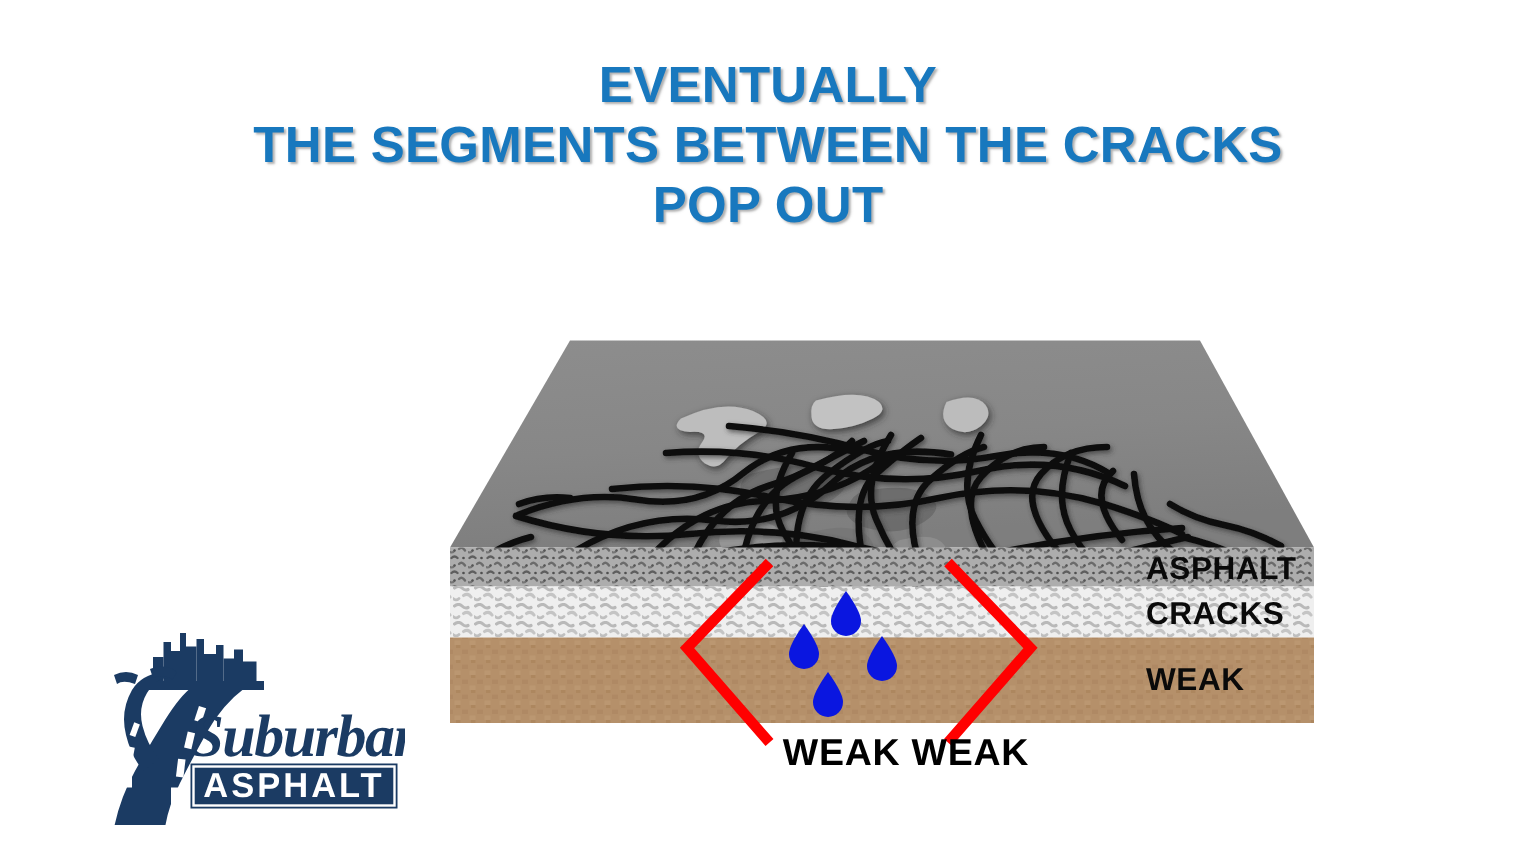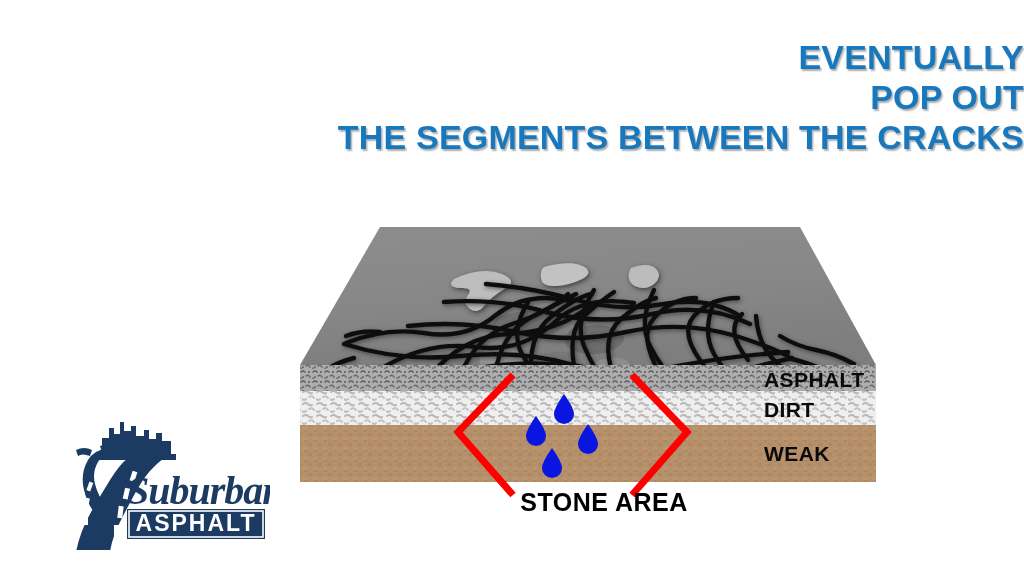--- a/index.html
+++ b/index.html
@@ -21,21 +21,21 @@
     height: 576px;
     background: #ffffff;
   }
 
   
   .title-block {
     position: absolute;
     left: 0;
     top: 38px;
     width: 1024px;
-    text-align: right;
+    text-align: center;
     line-height: 1.17;
   }
   .title-line {
     font-family: "Liberation Sans", sans-serif;
     font-weight: bold;
     font-size: 34px;
     letter-spacing: 0.2px;
     color: #1878BE;
     text-shadow: 1.5px 1.5px 1.6px rgba(110,110,110,0.55);
     white-space: nowrap;
@@ -89,22 +89,22 @@
   }
   #logo svg { display: block; }
 </style>
 </head>
 <body>
 
 <div id="slide">
 
   <div class="title-block">
     <div class="title-line">EVENTUALLY</div>
+    <div class="title-line">THE SEGMENTS BETWEEN THE CRACKS</div>
     <div class="title-line">POP OUT</div>
-    <div class="title-line">THE SEGMENTS BETWEEN THE CRACKS</div>
   </div>
 
   <div id="diagram">
 
     <svg width="610" height="330" viewBox="0 0 610 330">
       <defs>
 
         <pattern id="stoneTex" width="14" height="12" patternUnits="userSpaceOnUse">
           <rect width="14" height="12" fill="#EFEFEF"></rect>
           <path d="M1 2 q3 -2 5 0 t4 1" stroke="#B9B9B9" stroke-width="2.1" fill="none" stroke-linecap="round"></path>
@@ -208,24 +208,24 @@
         <path d="M264,238 q10,14 10,20 a10,10 0 0 1 -20,0 q0,-6 10,-20z"></path>
       </g>
 
       <g stroke="#FF0000" stroke-width="7" fill="none" stroke-linecap="butt" stroke-linejoin="miter">
         <polyline points="225,165 170,222 225,285"></polyline>
         <polyline points="344,165 399,222 344,285"></polyline>
       </g>
     </svg>
 
     <div class="layer-label" id="label-asphalt">ASPHALT</div>
-    <div class="layer-label" id="label-stone">DIRT</div>
+    <div class="layer-label" id="label-stone">CRACKS</div>
     <div class="layer-label" id="label-dirt">WEAK</div>
 
-    <div id="label-weak-area">STONE AREA</div>
+    <div id="label-weak-area">WEAK WEAK</div>
   </div>
 
   <div id="logo">
     <svg width="230" height="136" viewBox="0 0 230 136">
       <g fill="#1B3B63">
 
         <g>
           <rect x="62" y="24" width="7" height="20"></rect>
           <rect x="69" y="14" width="5" height="30"></rect>
           <rect x="74" y="20" width="6" height="24"></rect>

